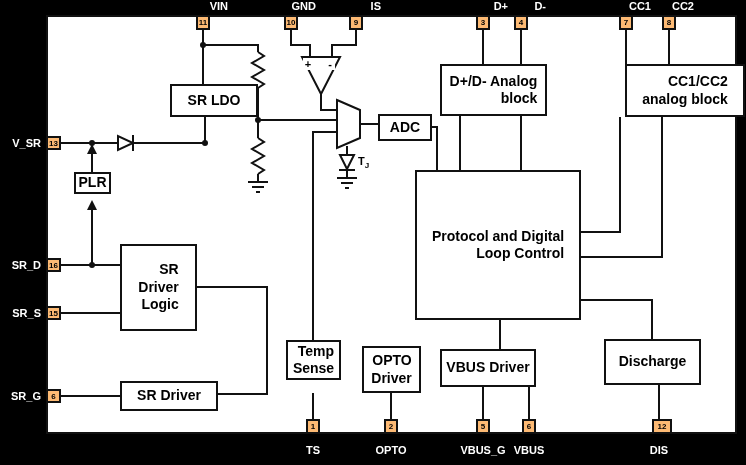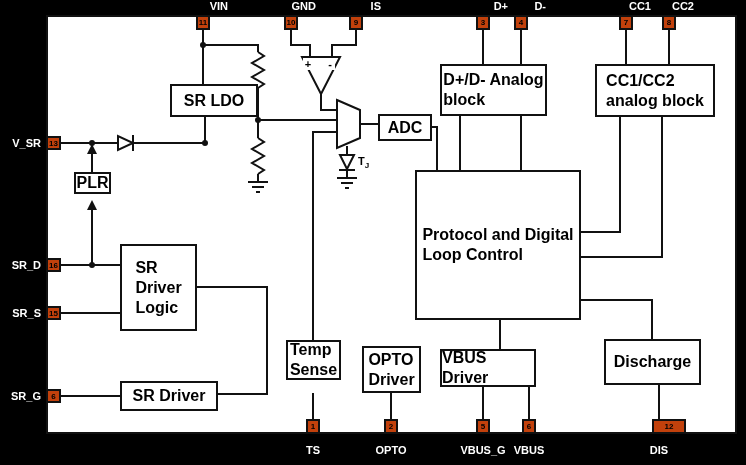--- a/index.html
+++ b/index.html
@@ -2,23 +2,23 @@
 <html><head>
 <meta charset="utf-8">
 <style>
   * { margin:0; padding:0; box-sizing:border-box; }
   html,body { background:#000; }
   body { font-family:"Liberation Sans", sans-serif; }
   .stage { position:relative; width:746px; height:465px; background:#000; overflow:hidden; }
   .surface { position:absolute; left:46px; top:15px; width:691px; height:419px; background:#fff; border:2px solid #111; z-index:0; }
   svg.wires { position:absolute; left:0; top:0; z-index:1; }
   .block { position:absolute; z-index:2; background:#fff; border:2px solid #111; color:#000;
-           font-weight:bold; font-size:16px; line-height:1.25; display:flex; align-items:center;
-           justify-content:center; text-align:left; white-space:pre-line; }
-  .pinbox { position:absolute; z-index:3; background:#c2410c; border:2px solid #111; color:#000;
+           font-weight:bold; font-size:14px; line-height:1.25; display:flex; align-items:center;
+           justify-content:center; text-align:right; white-space:pre-line; }
+  .pinbox { position:absolute; z-index:3; background:#fdba74; border:2px solid #111; color:#000;
             font-weight:bold; font-size:8px; display:flex; align-items:center; justify-content:center; }
   .pinlabel { position:absolute; z-index:2; color:#fff; font-weight:bold; font-size:11px; }
   .pinlabel.top    { text-align:right; line-height:13px; height:13px; }
   .pinlabel.bottom { text-align:center; line-height:14px; height:14px; }
   .pinlabel.left   { text-align:right;  line-height:14px; height:14px; padding-right:2px; }
   .annot { position:absolute; z-index:2; color:#000; font-weight:bold; font-size:11px; background:#fff; }
   .annot .sub { font-size:8px; vertical-align:sub; }
 </style>
 </head>
 <body>
@@ -88,21 +88,21 @@
 Driver
 Logic</div>
   <div class="block" style="left:120px;top:381px;width:98px;height:30px">SR Driver</div>
   <div class="block" style="left:286px;top:340px;width:55px;height:40px">Temp
 Sense</div>
   <div class="block" style="left:362px;top:346px;width:59px;height:47px">OPTO
 Driver</div>
   <div class="block" style="left:378px;top:114px;width:54px;height:27px">ADC</div>
   <div class="block" style="left:440px;top:64px;width:107px;height:52px">D+/D- Analog
 block</div>
-  <div class="block" style="left:595px;top:64px;width:120px;height:53px">CC1/CC2
+  <div class="block" style="left:625px;top:64px;width:120px;height:53px">CC1/CC2
 analog block</div>
   <div class="block" style="left:415px;top:170px;width:166px;height:150px">Protocol and Digital
 Loop Control</div>
   <div class="block" style="left:440px;top:349px;width:96px;height:38px">VBUS Driver</div>
   <div class="block" style="left:604px;top:339px;width:97px;height:46px">Discharge</div>
 
   <div class="annot" style="left:303px;top:58px;width:10px;text-align:center">+</div>
   <div class="annot" style="left:325px;top:58px;width:10px;text-align:center">-</div>
   <div class="annot" style="left:358px;top:155px"><span>T</span><span class="sub">J</span></div>
 
@@ -131,16 +131,16 @@
   <div class="pinbox" style="left:46px;top:389px;width:15px;height:14px">6</div>
 
   <div class="pinbox" style="left:306px;top:419px;width:14px;height:15px">1</div>
   <div class="pinlabel bottom" style="left:283px;top:443px;width:60px">TS</div>
   <div class="pinbox" style="left:384px;top:419px;width:14px;height:15px">2</div>
   <div class="pinlabel bottom" style="left:361px;top:443px;width:60px">OPTO</div>
   <div class="pinbox" style="left:476px;top:419px;width:14px;height:15px">5</div>
   <div class="pinlabel bottom" style="left:453px;top:443px;width:60px">VBUS_G</div>
   <div class="pinbox" style="left:522px;top:419px;width:14px;height:15px">6</div>
   <div class="pinlabel bottom" style="left:499px;top:443px;width:60px">VBUS</div>
-  <div class="pinbox" style="left:652px;top:419px;width:34px;height:15px">12</div>
+  <div class="pinbox" style="left:652px;top:419px;width:20px;height:15px">12</div>
   <div class="pinlabel bottom" style="left:629px;top:443px;width:60px">DIS</div>
 
 </div>
 
 </body></html>

